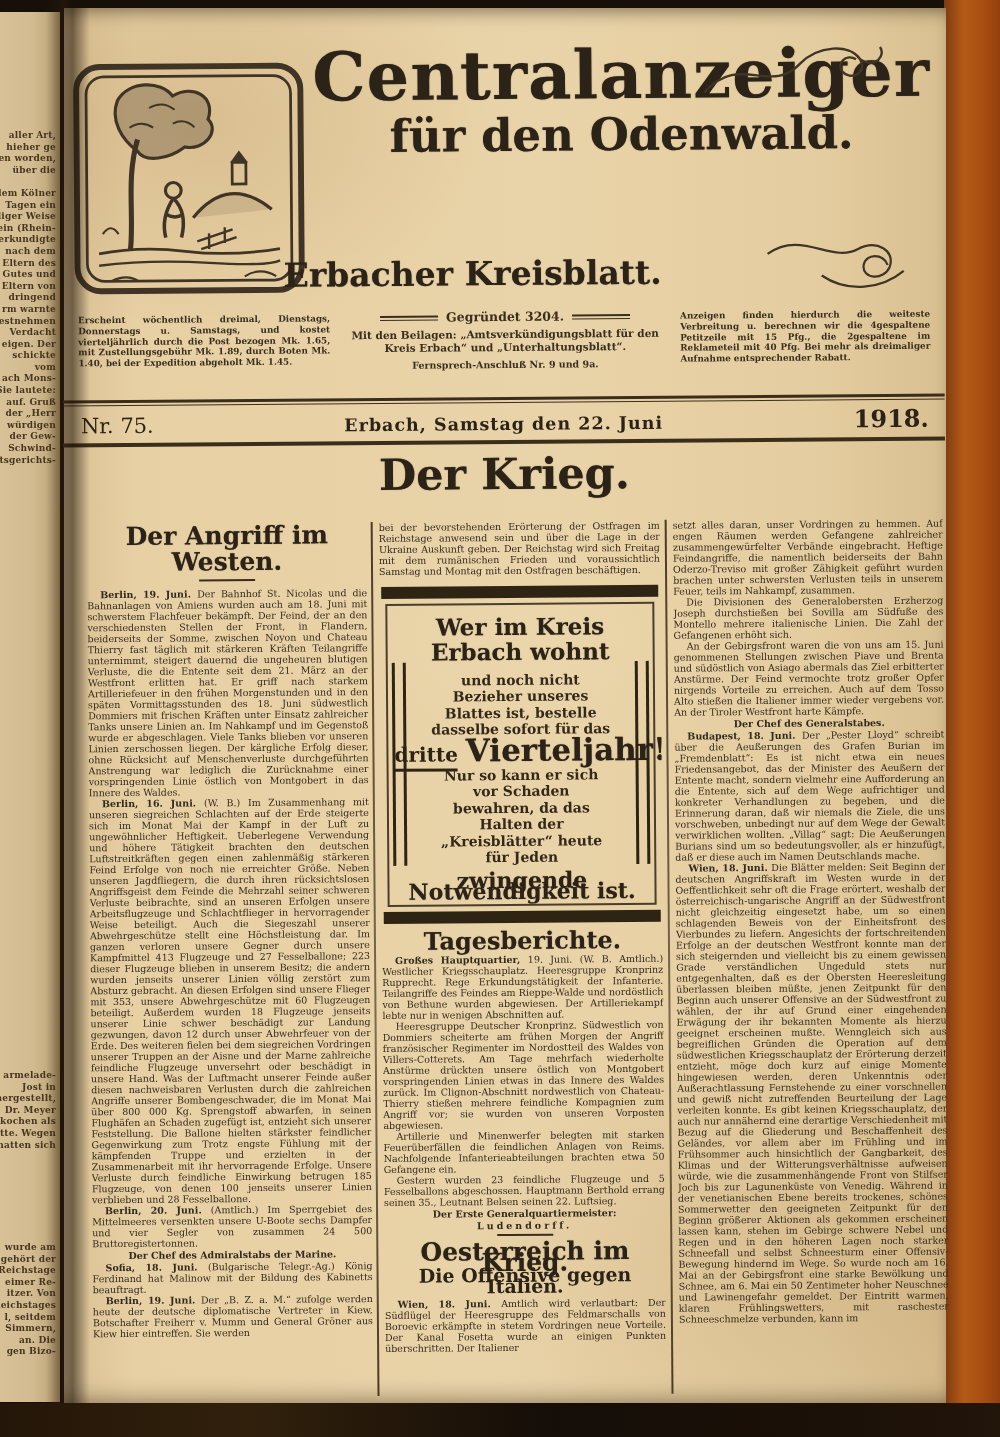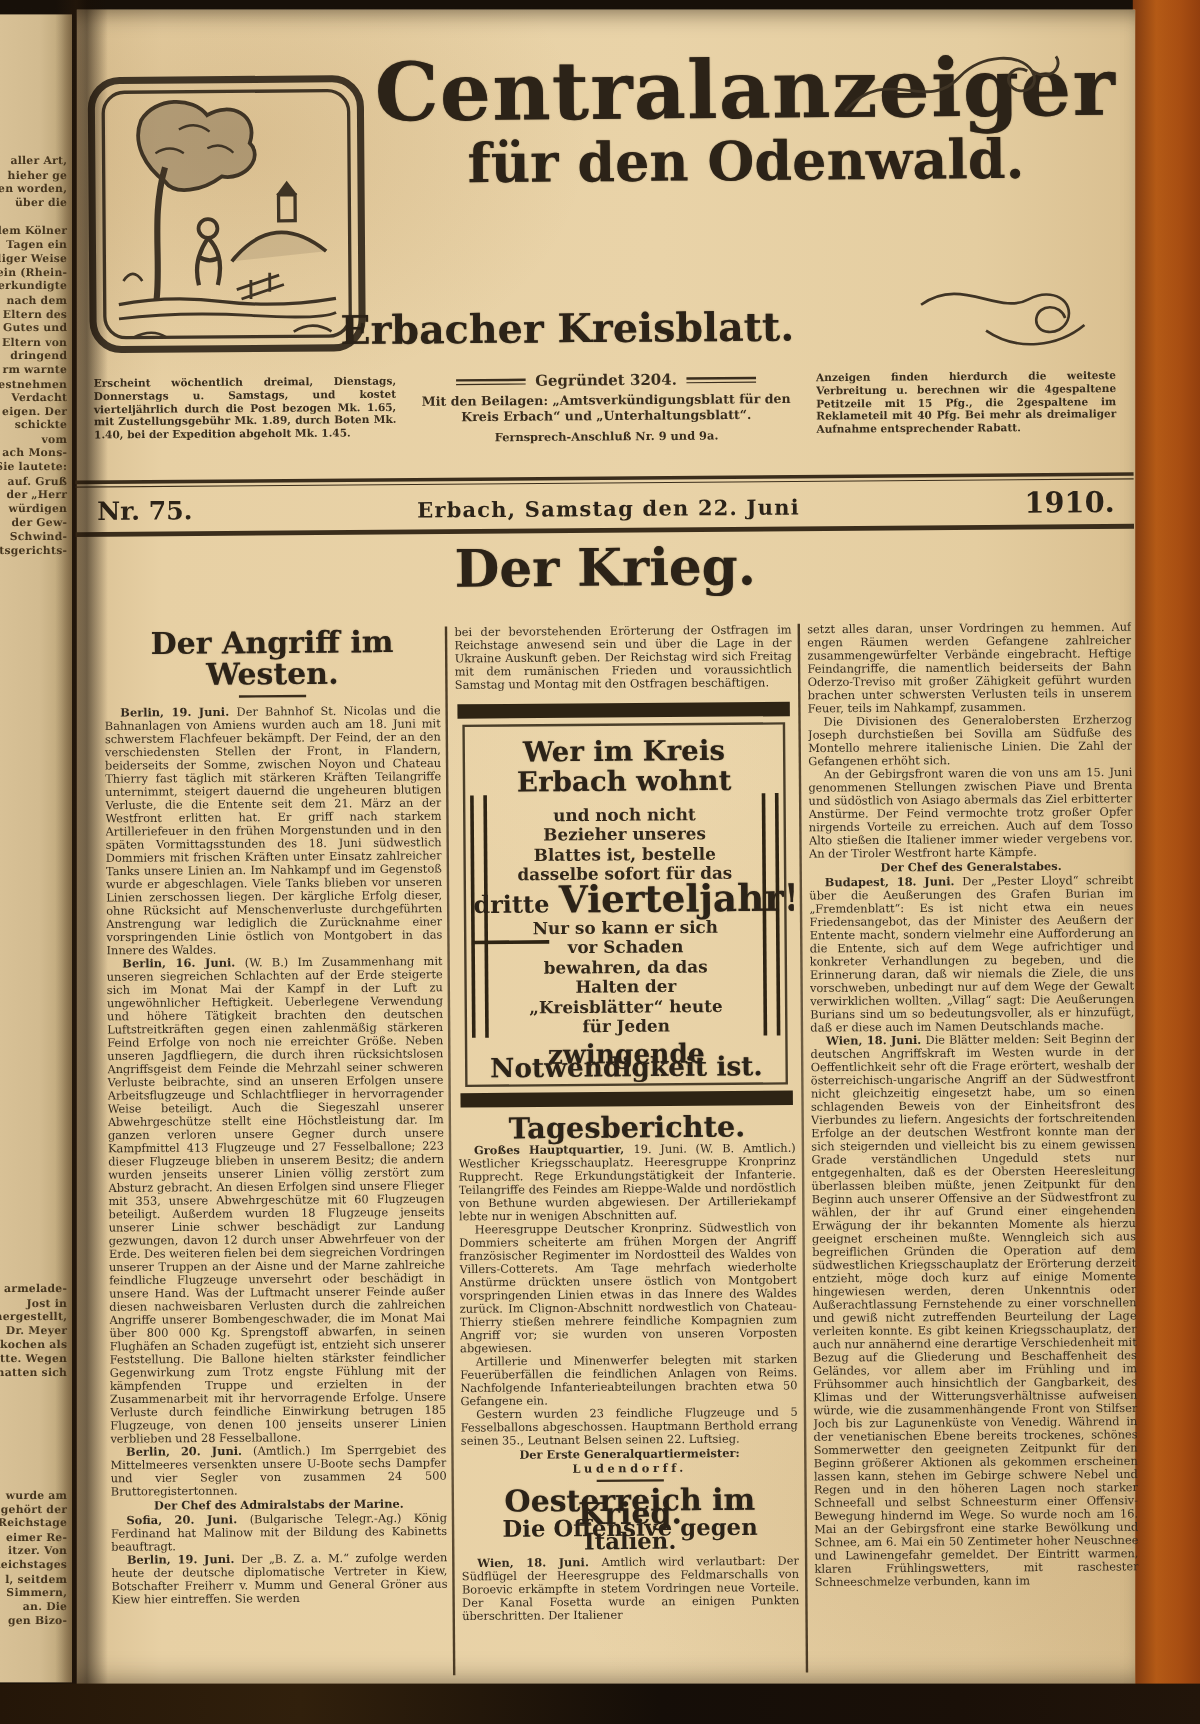--- a/index.html
+++ b/index.html
@@ -39,21 +39,21 @@
   .info-left{width:252px;}
   .info-center{flex:1;text-align:center;}
   .info-right{width:250px;}
   .founded{display:flex;align-items:center;justify-content:center;gap:8px;font-size:12.5px;font-weight:700;}
   .dblrule{width:58px;border-top:2px solid #3a2e1e;border-bottom:1px solid #3a2e1e;height:2px;}
   .beilagen{font-size:10.5px;line-height:13px;margin-top:5px;text-align:center;}
   .phone{font-size:9.5px;margin-top:6px;text-align:center;}
   
   .hrule{position:absolute;left:0;right:0;background:#3a2d1c;}
   .dateline{position:absolute;left:18px;right:16px;top:399px;display:flex;align-items:baseline;color:#2c2318;}
-  .issue{font-size:21px;font-weight:700;}
+  .issue{font-size:21px;font-weight:400;}
   .datec{flex:1;text-align:center;font-size:17.5px;font-weight:700;letter-spacing:1px;}
   .year{font-size:24px;font-weight:700;}
   .krieg{position:absolute;left:0;right:0;top:441px;text-align:center;font-size:43px;font-weight:700;
          color:#2c2318;text-shadow:0 0 1px rgba(40,28,14,.6);}
   
   .col{position:absolute;top:513px;height:874px;overflow:hidden;font-size:9.5px;line-height:11px;
        text-align:justify;hyphens:auto;}
   .col1{left:23px;width:280px;}
   .col2{left:315px;width:281px;}
   .col3{left:609px;width:270px;}
@@ -72,21 +72,21 @@
   .ludendorff{letter-spacing:3px;}
   
   .adbox{position:relative;margin:10px 2px 12px 2px;border-top:12px solid #2e2414;border-bottom:12px solid #2e2414;
          padding:16px 12px 14px 12px;text-align:center;text-indent:0;}
   .adframe{position:absolute;inset:5px 4px;border:2px solid #2e2414;opacity:.85;}
   .adbars-l,.adbars-r{position:absolute;top:64px;bottom:46px;width:8px;border-left:3px solid #2e2414;border-right:3px solid #2e2414;}
   .adbars-l{left:10px;} .adbars-r{right:10px;}
   .ad1{font-size:23px;font-weight:700;line-height:1.1;position:relative;color:#2c2318;text-shadow:0 0 1px rgba(40,28,14,.5);}
   .ad2,.ad4{font-size:14px;font-weight:700;line-height:16.5px;width:72%;margin:7px auto 0 auto;position:relative;color:#33281a;}
   .ad3{font-size:20px;font-weight:700;margin-top:7px;position:relative;color:#2c2318;}
-  .ad3 .dritte{border-bottom:3px solid #2e2414;padding-bottom:18px;margin-right:8px;}
+  .ad3 .dritte{border-bottom:3px solid #2e2414;padding-bottom:2px;margin-right:8px;}
   .ad3 .gross{font-size:31px;text-shadow:0 0 1px rgba(40,28,14,.55);}
   .ad5{font-size:22px;font-weight:700;margin-top:9px;position:relative;color:#2c2318;text-shadow:0 0 1px rgba(40,28,14,.5);}
   .bottom-band{position:absolute;left:0;right:0;bottom:0;height:34px;z-index:6;
         background:linear-gradient(90deg,#241608,#31200c 25%,#150e08 55%,#1a1008 80%,#22150a);}
   .handmark{position:absolute;left:6px;top:1382px;z-index:2;}
   svg{display:block;}
 </style>
 </head>
 <body>
 
@@ -189,37 +189,37 @@
           <div class="phone">Fernsprech-Anschluß Nr. 9 und 9a.</div>
         </div>
         <div class="info-cell info-right">Anzeigen finden hierdurch die weiteste Verbreitung u. berechnen wir die 4gespaltene Petitzeile mit 15 Pfg., die 2gespaltene im Reklameteil mit 40 Pfg. Bei mehr als dreimaliger Aufnahme entsprechender Rabatt.</div>
       </div>
 
       <div class="hrule" style="top:389px;height:3px;"></div>
       <div class="hrule" style="top:394px;height:1px;"></div>
       <div class="dateline">
         <span class="issue">Nr. 75.</span>
         <span class="datec">Erbach, Samstag den 22. Juni</span>
-        <span class="year">1910.</span>
+        <span class="year">1918.</span>
       </div>
       <div class="hrule" style="top:432px;height:4px;"></div>
 
       <div class="krieg">Der Krieg.</div>
 
       <div class="vrule vr1"></div>
       <div class="vrule vr2"></div>
 
       <div class="col col1">
         <div class="art-h">Der Angriff im Westen.</div>
         <div class="shortrule"></div>
         <p class="para"><span class="lead">Berlin, 19. Juni. </span><span>Der Bahnhof St. Nicolas und die Bahnanlagen von Amiens wurden auch am 18. Juni mit schwerstem Flachfeuer bekämpft. Der Feind, der an den verschiedensten Stellen der Front, in Flandern, beiderseits der Somme, zwischen Noyon und Chateau Thierry fast täglich mit stärkeren Kräften Teilangriffe unternimmt, steigert dauernd die ungeheuren blutigen Verluste, die die Entente seit dem 21. März an der Westfront erlitten hat. Er griff nach starkem Artilleriefeuer in den frühen Morgenstunden und in den späten Vormittagsstunden des 18. Juni südwestlich Dommiers mit frischen Kräften unter Einsatz zahlreicher Tanks unsere Linien an. Im Nahkampf und im Gegenstoß wurde er abgeschlagen. Viele Tanks blieben vor unseren Linien zerschossen liegen. Der kärgliche Erfolg dieser, ohne Rücksicht auf Menschenverluste durchgeführten Anstrengung war lediglich die Zurücknahme einer vorspringenden Linie östlich von Montgobert in das Innere des Waldes.</span></p>
         <p class="para"><span class="lead">Berlin, 16. Juni. </span><span>(W. B.) Im Zusammenhang mit unseren siegreichen Schlachten auf der Erde steigerte sich im Monat Mai der Kampf in der Luft zu ungewöhnlicher Heftigkeit. Ueberlegene Verwendung und höhere Tätigkeit brachten den deutschen Luftstreitkräften gegen einen zahlenmäßig stärkeren Feind Erfolge von noch nie erreichter Größe. Neben unseren Jagdfliegern, die durch ihren rücksichtslosen Angriffsgeist dem Feinde die Mehrzahl seiner schweren Verluste beibrachte, sind an unseren Erfolgen unsere Arbeitsflugzeuge und Schlachtflieger in hervorragender Weise beteiligt. Auch die Siegeszahl unserer Abwehrgeschütze stellt eine Höchstleistung dar. Im ganzen verloren unsere Gegner durch unsere Kampfmittel 413 Flugzeuge und 27 Fesselballone; 223 dieser Flugzeuge blieben in unserem Besitz; die andern wurden jenseits unserer Linien völlig zerstört zum Absturz gebracht. An diesen Erfolgen sind unsere Flieger mit 353, unsere Abwehrgeschütze mit 60 Flugzeugen beteiligt. Außerdem wurden 18 Flugzeuge jenseits unserer Linie schwer beschädigt zur Landung gezwungen, davon 12 durch unser Abwehrfeuer von der Erde. Des weiteren fielen bei dem siegreichen Vordringen unserer Truppen an der Aisne und der Marne zahlreiche feindliche Flugzeuge unversehrt oder beschädigt in unsere Hand. Was der Luftmacht unserer Feinde außer diesen nachweisbaren Verlusten durch die zahlreichen Angriffe unserer Bombengeschwader, die im Monat Mai über 800 000 Kg. Sprengstoff abwarfen, in seinen Flughäfen an Schaden zugefügt ist, entzieht sich unserer Feststellung. Die Ballone hielten stärkster feindlicher Gegenwirkung zum Trotz engste Fühlung mit der kämpfenden Truppe und erzielten in der Zusammenarbeit mit ihr hervorragende Erfolge. Unsere Verluste durch feindliche Einwirkung betrugen 185 Flugzeuge, von denen 100 jenseits unserer Linien verblieben und 28 Fesselballone.</span></p>
         <p class="para"><span class="lead">Berlin, 20. Juni. </span><span>(Amtlich.) Im Sperrgebiet des Mittelmeeres versenkten unsere U-Boote sechs Dampfer und vier Segler von zusammen 24 500 Bruttoregistertonnen.</span></p>
         <p class="para c-line">Der Chef des Admiralstabs der Marine.</p>
-        <p class="para"><span class="lead">Sofia, 20. Juni. </span><span>(Bulgarische Telegr.-Ag.) König Ferdinand hat Malinow mit der Bildung des Kabinetts beauftragt.</span></p>
+        <p class="para"><span class="lead">Sofia, 18. Juni. </span><span>(Bulgarische Telegr.-Ag.) König Ferdinand hat Malinow mit der Bildung des Kabinetts beauftragt.</span></p>
         <p class="para"><span class="lead">Berlin, 19. Juni. </span><span>Der „B. Z. a. M.“ zufolge werden heute der deutsche diplomatische Vertreter in Kiew, Botschafter Freiherr v. Mumm und General Gröner aus Kiew hier eintreffen. Sie werden</span></p>
       </div>
 
       <div class="col col2">
         <p class="para" style="text-indent:0;">bei der bevorstehenden Erörterung der Ostfragen im Reichstage anwesend sein und über die Lage in der Ukraine Auskunft geben. Der Reichstag wird sich Freitag mit dem rumänischen Frieden und voraussichtlich Samstag und Montag mit den Ostfragen beschäftigen.</p>
 
         <div class="adbox">
           <div class="adframe"></div>
           <div class="adbars-l"></div>
           <div class="adbars-r"></div>

